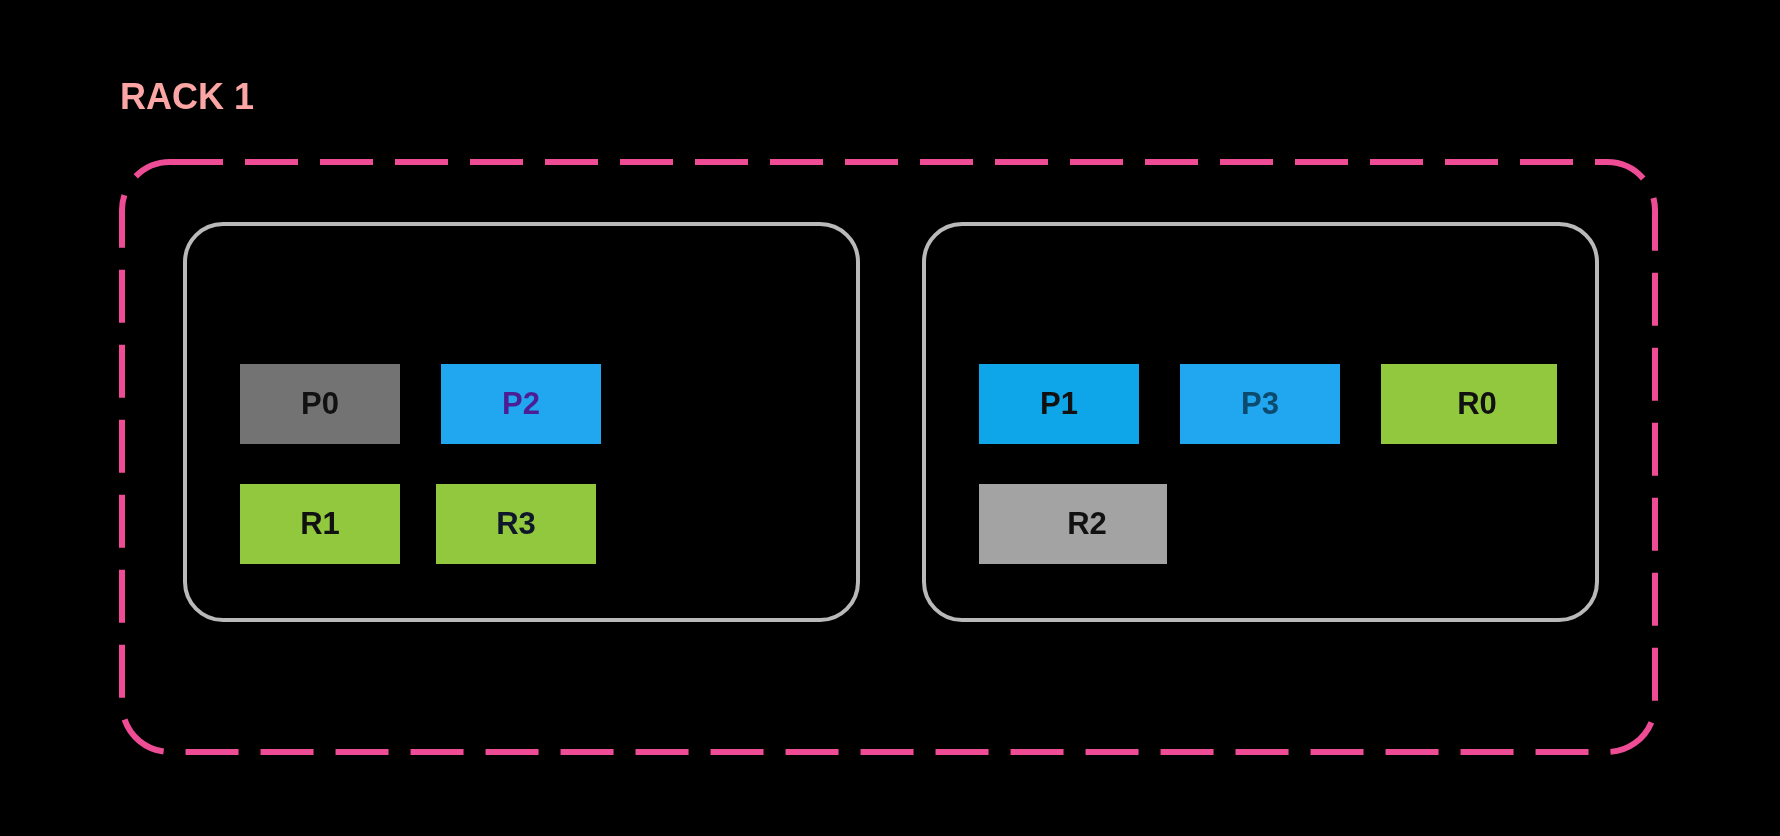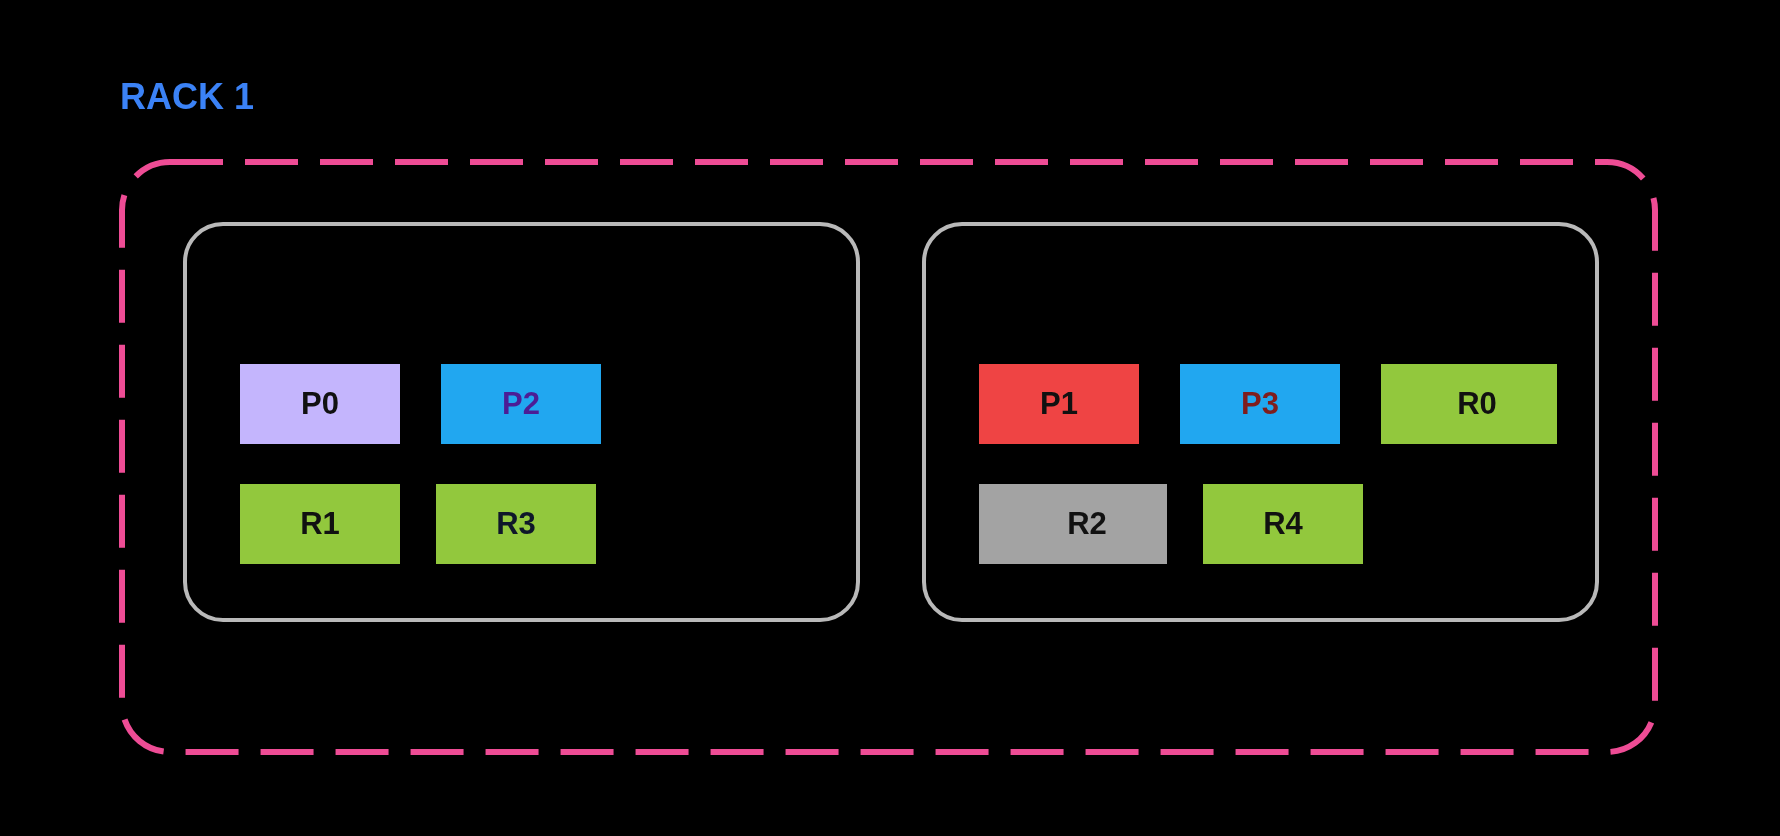--- a/index.html
+++ b/index.html
@@ -68,42 +68,41 @@
     font-size: 31px;
     font-weight: 700;
     color: #111;
   }
 </style>
 </head>
 <body style="background: rgb(0, 0, 0);">
 
 <div class="canvas">
 
-  <div class="rack-label" style="color: #3b82f6;">RACK 1</div>
+  <div class="rack-label" style="color: #fca5a5;">RACK 1</div>
 
   <svg class="rack-border-svg" viewBox="0 0 1780 836" xmlns="http://www.w3.org/2000/svg">
     <rect x="122" y="162" width="1533" height="590" rx="48" stroke="#EE4C95"></rect>
   </svg>
 
   <div class="host host-0" style="border-color: rgb(185, 185, 185);">
       <div class="shard-row">
-        <div class="shard" style="background: #c4b5fd; color: rgb(17, 17, 17);">P0</div>
+        <div class="shard" style="background: #737373; color: rgb(17, 17, 17);">P0</div>
         <div class="shard" style="background: rgb(33, 167, 240); color: #4c1d95;">P2</div>
       </div>
       <div class="shard-row">
         <div class="shard" style="background: rgb(146, 200, 61); color: rgb(17, 17, 17);">R1</div>
         <div class="shard" style="background: rgb(146, 200, 61); color: #0f172a;">R3</div>
       </div>
     </div>
 
   <div class="host host-1" style="border-color: rgb(185, 185, 185);">
       <div class="shard-row">
-        <div class="shard" style="background: #ef4444; color: rgb(17, 17, 17); text-align: right;">P1</div>
-        <div class="shard" style="background: rgb(33, 167, 240); color: #7f1d1d;">P3</div>
+        <div class="shard" style="background: #0ea5e9; color: rgb(17, 17, 17); text-align: right;">P1</div>
+        <div class="shard" style="background: rgb(33, 167, 240); color: #0c4a6e;">P3</div>
         <div class="shard" style="background: rgb(146, 200, 61); color: rgb(17, 17, 17); padding-left: 16px;">R0</div>
       </div>
       <div class="shard-row">
         <div class="shard" style="background: #a3a3a3; color: rgb(17, 17, 17); padding-left: 28px;">R2</div>
-        <div class="shard" style="background: rgb(146, 200, 61); color: rgb(17, 17, 17);">R4</div>
       </div>
     </div>
 
 </div>
 
 </body></html>

